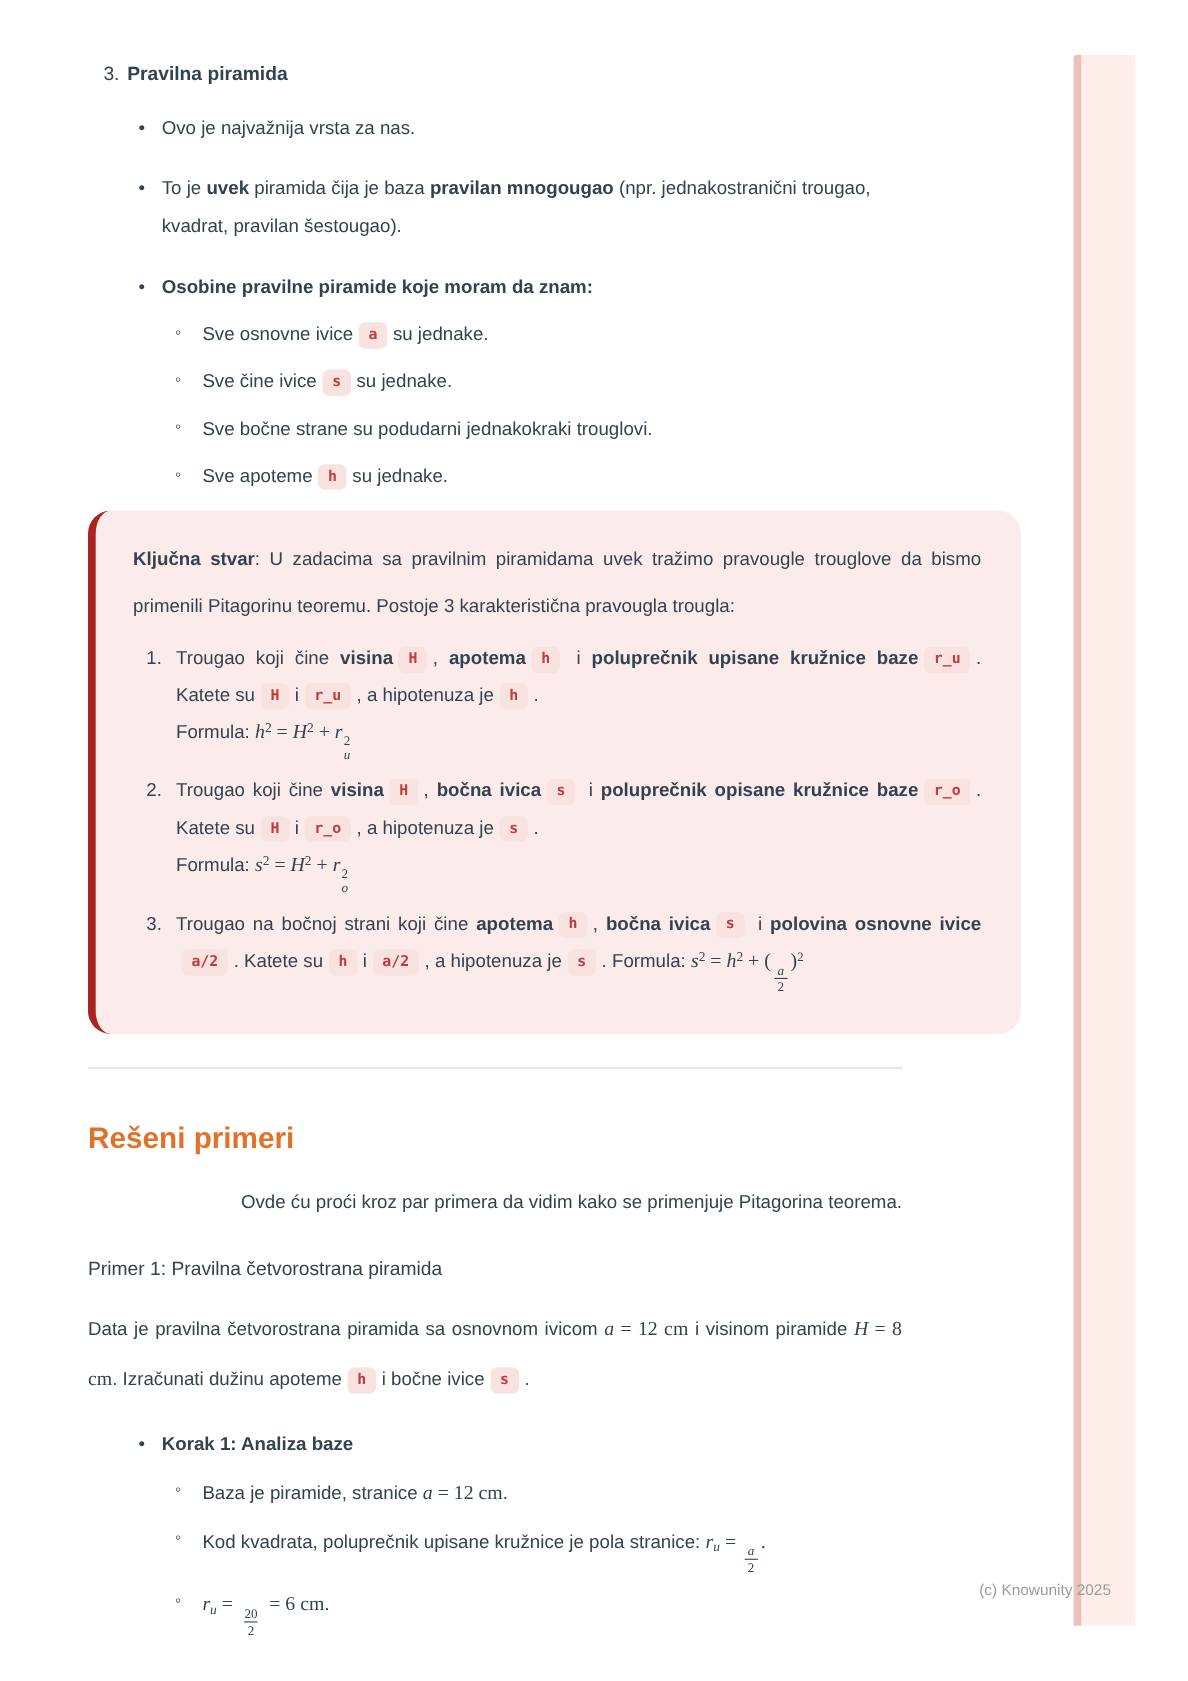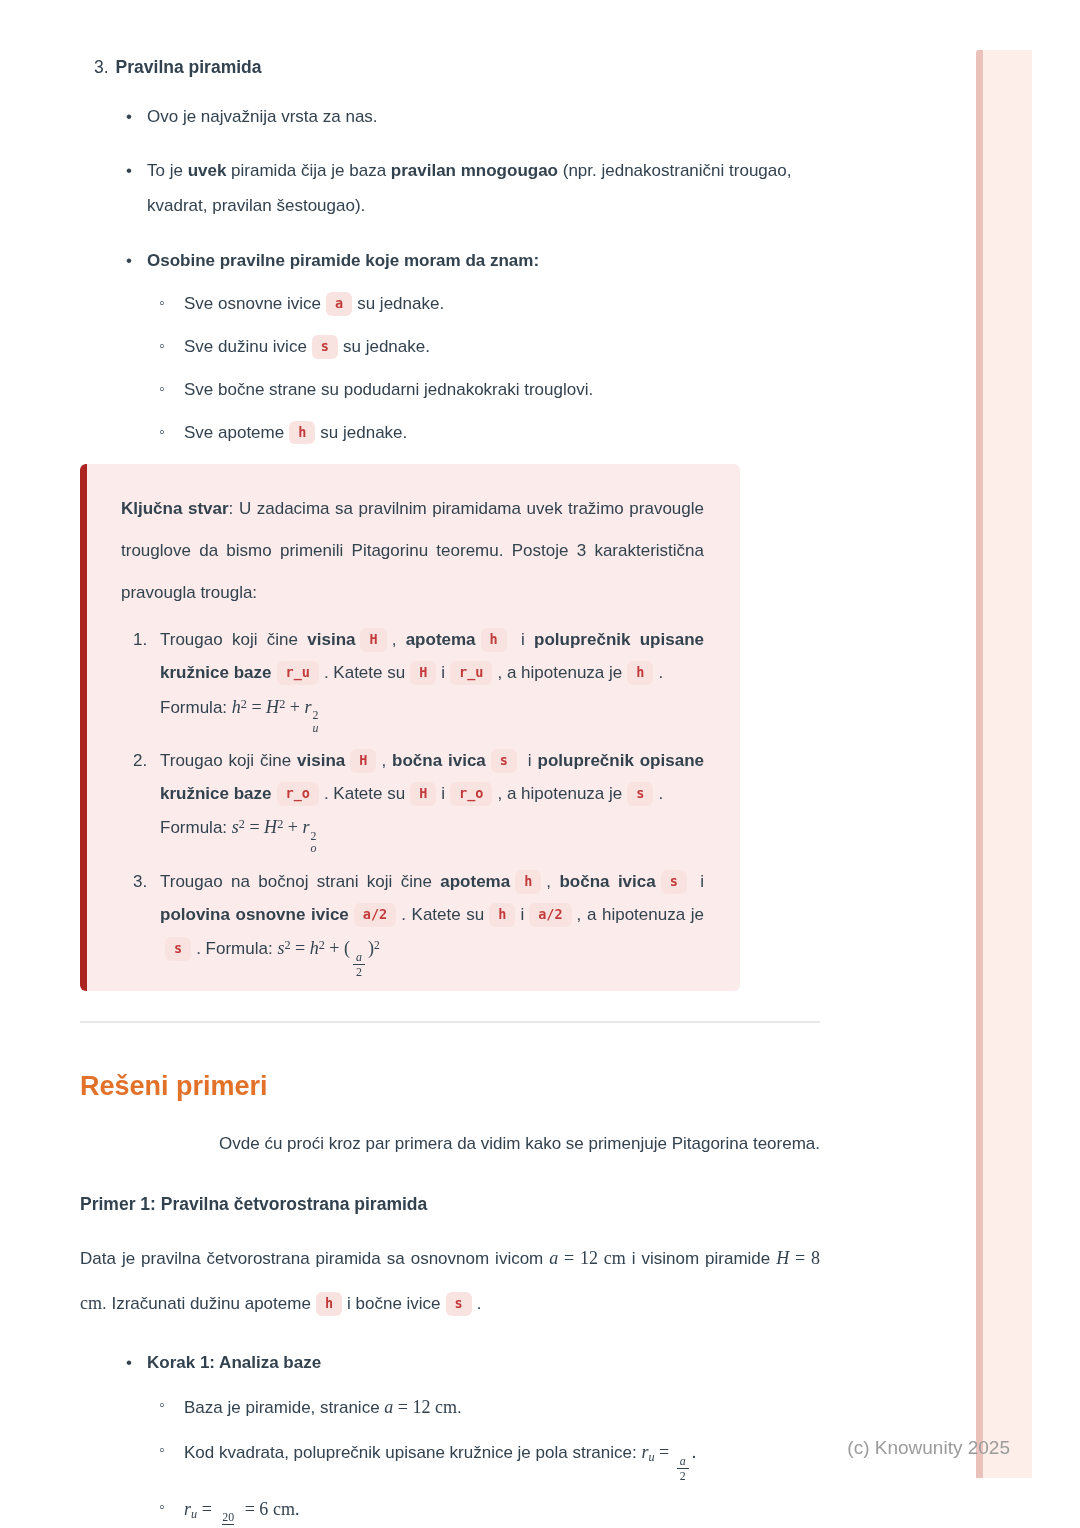--- a/index.html
+++ b/index.html
@@ -56,45 +56,45 @@
   .stack .s-sup { font-style: normal; }
   .stack .s-sub { font-style: italic; }
   .frac { display: inline-flex; flex-direction: column; align-items: center;
           font-size: 0.7em; line-height: 1.18; vertical-align: -0.55em; margin: 0 3px; }
   .frac .fnum { padding: 0 3px; }
   .frac .fden { border-top: 1.3px solid currentColor; padding: 0 3px; }
   .fi { font-style: italic; }
 
   
   .callout {
-    margin-top: 14px; width: 660px;
+    margin-top: 14px; width: 848px;
     background: var(--callout_bg, #fbeceb);
     border-left: 7px solid var(--callout_border, #ab2422);
-    border-radius: 6px;
-    padding: 24px 36px 12px 34px;
+    border-radius: 21px;
+    padding: 24px 36px 36px 34px;
   }
   .callout-intro { font-size: 17px; line-height: 2.45; text-align: justify; margin: 0 0 6px; }
   .c-list { list-style: none; margin: 0; padding: 0 0 0 12px; }
   .c-item { position: relative; padding-left: 27px; margin-top: 10px;
             font-size: 17px; line-height: 1.95; text-align: justify; }
   .c-num { position: absolute; left: 0; top: 0; }
 
   .divider { height: 2px; width: 740px; background: var(--divider, #e7e7e7); margin-top: 30px; }
 
   .h2 { color: var(--accent_orange, #e2712a); font-size: 27px; font-weight: 700;
         margin: 46px 0 0; line-height: 1.3; }
   .examples-intro { font-size: 17px; margin: 26px 0 0; line-height: 1.7; text-align: right; }
-  .h3 { font-size: 17.5px; font-weight: 700; margin: 34px 0 0; line-height: 1.35; }
+  .h3 { font-size: 17.5px; font-weight: 400; margin: 34px 0 0; line-height: 1.35; }
   .primer-para { font-size: 17px; line-height: 2.5; text-align: justify; margin: 20px 0 0; }
 
   .korak-list { margin-top: 6px; }
 
   
   .footer { position: absolute; top: 1437px; left: 0; width: 1010px; text-align: right;
-            font-size: 19px; color: var(--footer_text, #9b9b9b); z-index: 5; }
+            font-size: 14px; color: var(--footer_text, #9b9b9b); z-index: 5; }
   .page-edge { position: absolute; top: 50px; left: 976px; width: 56px; height: 1428px;
                background: var(--page_edge_light, #fdeeea); z-index: 1;
                border-top-left-radius: 3px; }
   .page-edge-dark { position: absolute; left: 0; top: 0; width: 7px; height: 100%;
                     background: var(--page_edge_dark, #eac2bb);
                     border-top-left-radius: 3px; }
 </style>
 </head>
 <body>
 
@@ -104,21 +104,21 @@
     <span class="sec-num">3.</span><span class="sec-title">Pravilna piramida</span>
   </div>
 
   <ul class="ul">
     <li class="li1"><span class="rt">Ovo je najvažnija vrsta za nas.</span></li>
     <li class="li1"><span class="rt">To je </span><span class="rb">uvek</span><span class="rt"> piramida čija je baza </span><span class="rb">pravilan mnogougao</span><span class="rt"> (npr. jednakostranični trougao, kvadrat, pravilan šestougao).</span></li>
     <li class="li1">
       <div><span class="rb">Osobine pravilne piramide koje moram da znam:</span></div>
       <ul class="ul">
         <li class="li2"><span class="rt">Sve osnovne ivice</span><span class="badge">a</span><span class="rt">su jednake.</span></li>
-        <li class="li2"><span class="rt">Sve dužinu ivice</span><span class="badge">s</span><span class="rt">su jednake.</span></li>
+        <li class="li2"><span class="rt">Sve čine ivice</span><span class="badge">s</span><span class="rt">su jednake.</span></li>
         <li class="li2"><span class="rt">Sve bočne strane su podudarni jednakokraki trouglovi.</span></li>
         <li class="li2"><span class="rt">Sve apoteme</span><span class="badge">h</span><span class="rt">su jednake.</span></li>
       </ul>
     </li>
   </ul>
 
   <div class="callout">
     <p class="callout-intro"><span class="rb">Ključna stvar</span><span class="rt">: U zadacima sa pravilnim piramidama uvek tražimo pravougle trouglove da bismo primenili Pitagorinu teoremu. Postoje 3 karakteristična pravougla trougla:</span></p>
     <ol class="c-list">
       <li class="c-item">

